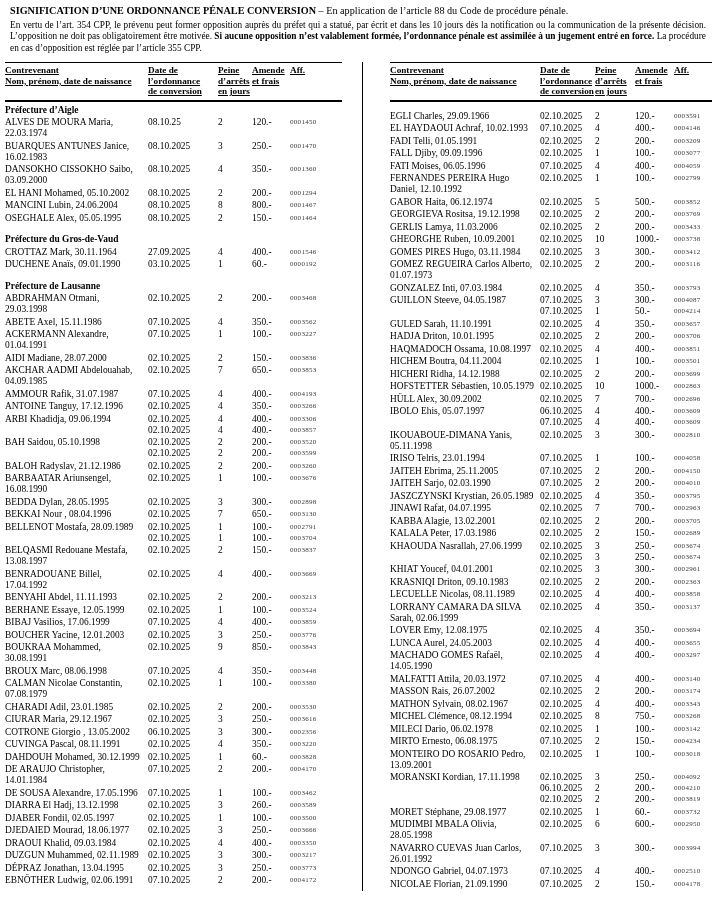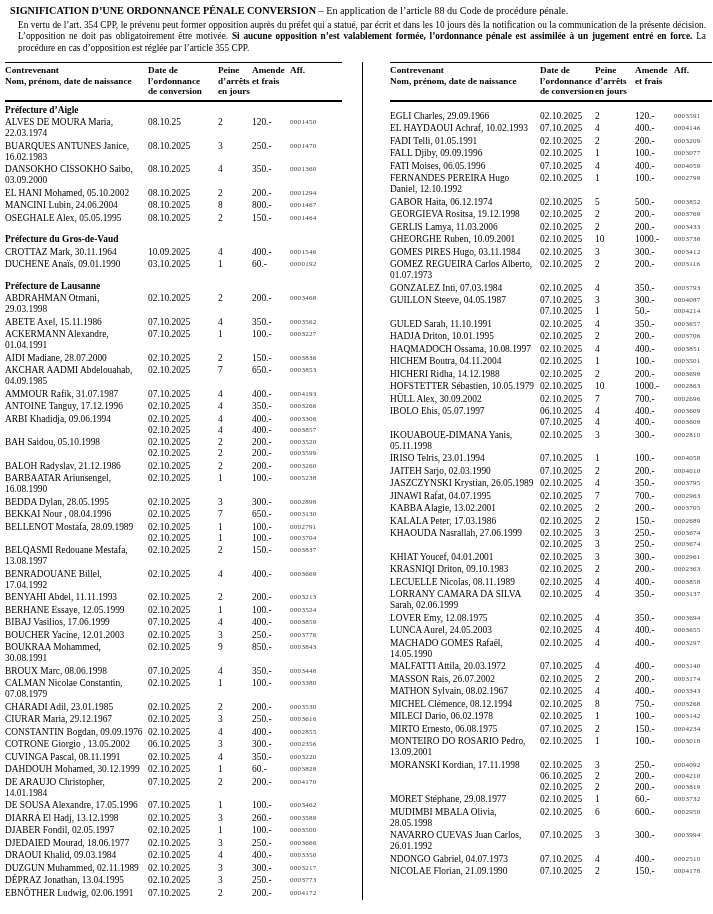--- a/index.html
+++ b/index.html
@@ -1,32 +1,32 @@
 <!DOCTYPE html>
 <html><head>
 <meta charset="utf-8">
 <style>
   html,body{margin:0;padding:0;background:#fff;}
   .page{width:713px;height:914px;background:#ffffff;color:#000;
         font-family:"Liberation Serif",serif;overflow:hidden;position:relative;}
   .doc-header{padding:5px 7px 0 10px;}
   .title-line{font-size:10.2px;line-height:12px;}
   .title-bold{font-weight:bold;}
-  .intro{font-size:9.3px;line-height:11.4px;text-align:justify;margin:3px 0 0 8px;}
+  .intro{font-size:9.3px;line-height:11.4px;text-align:justify;margin:3px 0 0 0;}
   .intro .b{font-weight:bold;}
   .columns{display:flex;margin-top:8px;padding-left:5px;align-items:stretch;}
   .tcol-left{width:337px;}
   .spacer-a{width:20px;}
   .vdivider{width:1px;background:#000;}
   .spacer-b{width:27px;}
   .tcol-right{width:322px;}
   table{border-collapse:collapse;width:100%;border-top:1px solid #000;table-layout:fixed;}
   thead th{font-size:9.2px;line-height:10.5px;text-align:left;vertical-align:top;
            padding:2px 0 3px 0;border-bottom:2px solid #000;font-weight:bold;}
-  thead th div{white-space:nowrap;}
+  thead th div{white-space:nowrap;text-decoration:underline;}
   tbody td{font-size:9.4px;line-height:11px;vertical-align:top;padding:0 0 1.5px 0;}
   tbody tr:first-child td{padding-top:9px;}
   td.name{padding-right:5px;}
   td.date,td.days,td.fine{white-space:nowrap;}
   td.aff{font-size:7px;line-height:11px;color:#3a3a3a;letter-spacing:.3px;white-space:nowrap;}
   td.section{font-weight:bold;padding-top:9px;}
   tr.section-row:first-child td.section{padding-top:3px;}
 </style>
 </head>
 <body>
@@ -169,21 +169,21 @@
               <td class="aff">
                 <div>0001464</div>
               </td>
             </tr>
             <tr class="section-row">
               <td colspan="5" class="section">Préfecture du Gros-de-Vaud</td>
             </tr>
             <tr class="entry-row">
               <td class="name">CROTTAZ Mark, 30.11.1964</td>
               <td class="date">
-                <div>10.09.2025</div>
+                <div>27.09.2025</div>
               </td>
               <td class="days">
                 <div>4</div>
               </td>
               <td class="fine">
                 <div>400.-</div>
               </td>
               <td class="aff">
                 <div>0001546</div>
               </td>
@@ -369,21 +369,21 @@
               <td class="date">
                 <div>02.10.2025</div>
               </td>
               <td class="days">
                 <div>1</div>
               </td>
               <td class="fine">
                 <div>100.-</div>
               </td>
               <td class="aff">
-                <div>0005238</div>
+                <div>0003676</div>
               </td>
             </tr>
             <tr class="entry-row">
               <td class="name">BEDDA Dylan, 28.05.1995</td>
               <td class="date">
                 <div>02.10.2025</div>
               </td>
               <td class="days">
                 <div>3</div>
               </td>
@@ -584,35 +584,20 @@
                 <div>02.10.2025</div>
               </td>
               <td class="days">
                 <div>3</div>
               </td>
               <td class="fine">
                 <div>250.-</div>
               </td>
               <td class="aff">
                 <div>0003616</div>
-              </td>
-            </tr>
-            <tr class="entry-row">
-              <td class="name">CONSTANTIN Bogdan, 09.09.1976</td>
-              <td class="date">
-                <div>02.10.2025</div>
-              </td>
-              <td class="days">
-                <div>4</div>
-              </td>
-              <td class="fine">
-                <div>400.-</div>
-              </td>
-              <td class="aff">
-                <div>0002855</div>
               </td>
             </tr>
             <tr class="entry-row">
               <td class="name">COTRONE Giorgio , 13.05.2002</td>
               <td class="date">
                 <div>06.10.2025</div>
               </td>
               <td class="days">
                 <div>3</div>
               </td>
@@ -1191,20 +1176,35 @@
                 <div>1</div>
               </td>
               <td class="fine">
                 <div>100.-</div>
               </td>
               <td class="aff">
                 <div>0004058</div>
               </td>
             </tr>
             <tr class="entry-row">
+              <td class="name">JAITEH Ebrima, 25.11.2005</td>
+              <td class="date">
+                <div>07.10.2025</div>
+              </td>
+              <td class="days">
+                <div>2</div>
+              </td>
+              <td class="fine">
+                <div>200.-</div>
+              </td>
+              <td class="aff">
+                <div>0004150</div>
+              </td>
+            </tr>
+            <tr class="entry-row">
               <td class="name">JAITEH Sarjo, 02.03.1990</td>
               <td class="date">
                 <div>07.10.2025</div>
               </td>
               <td class="days">
                 <div>2</div>
               </td>
               <td class="fine">
                 <div>200.-</div>
               </td>

